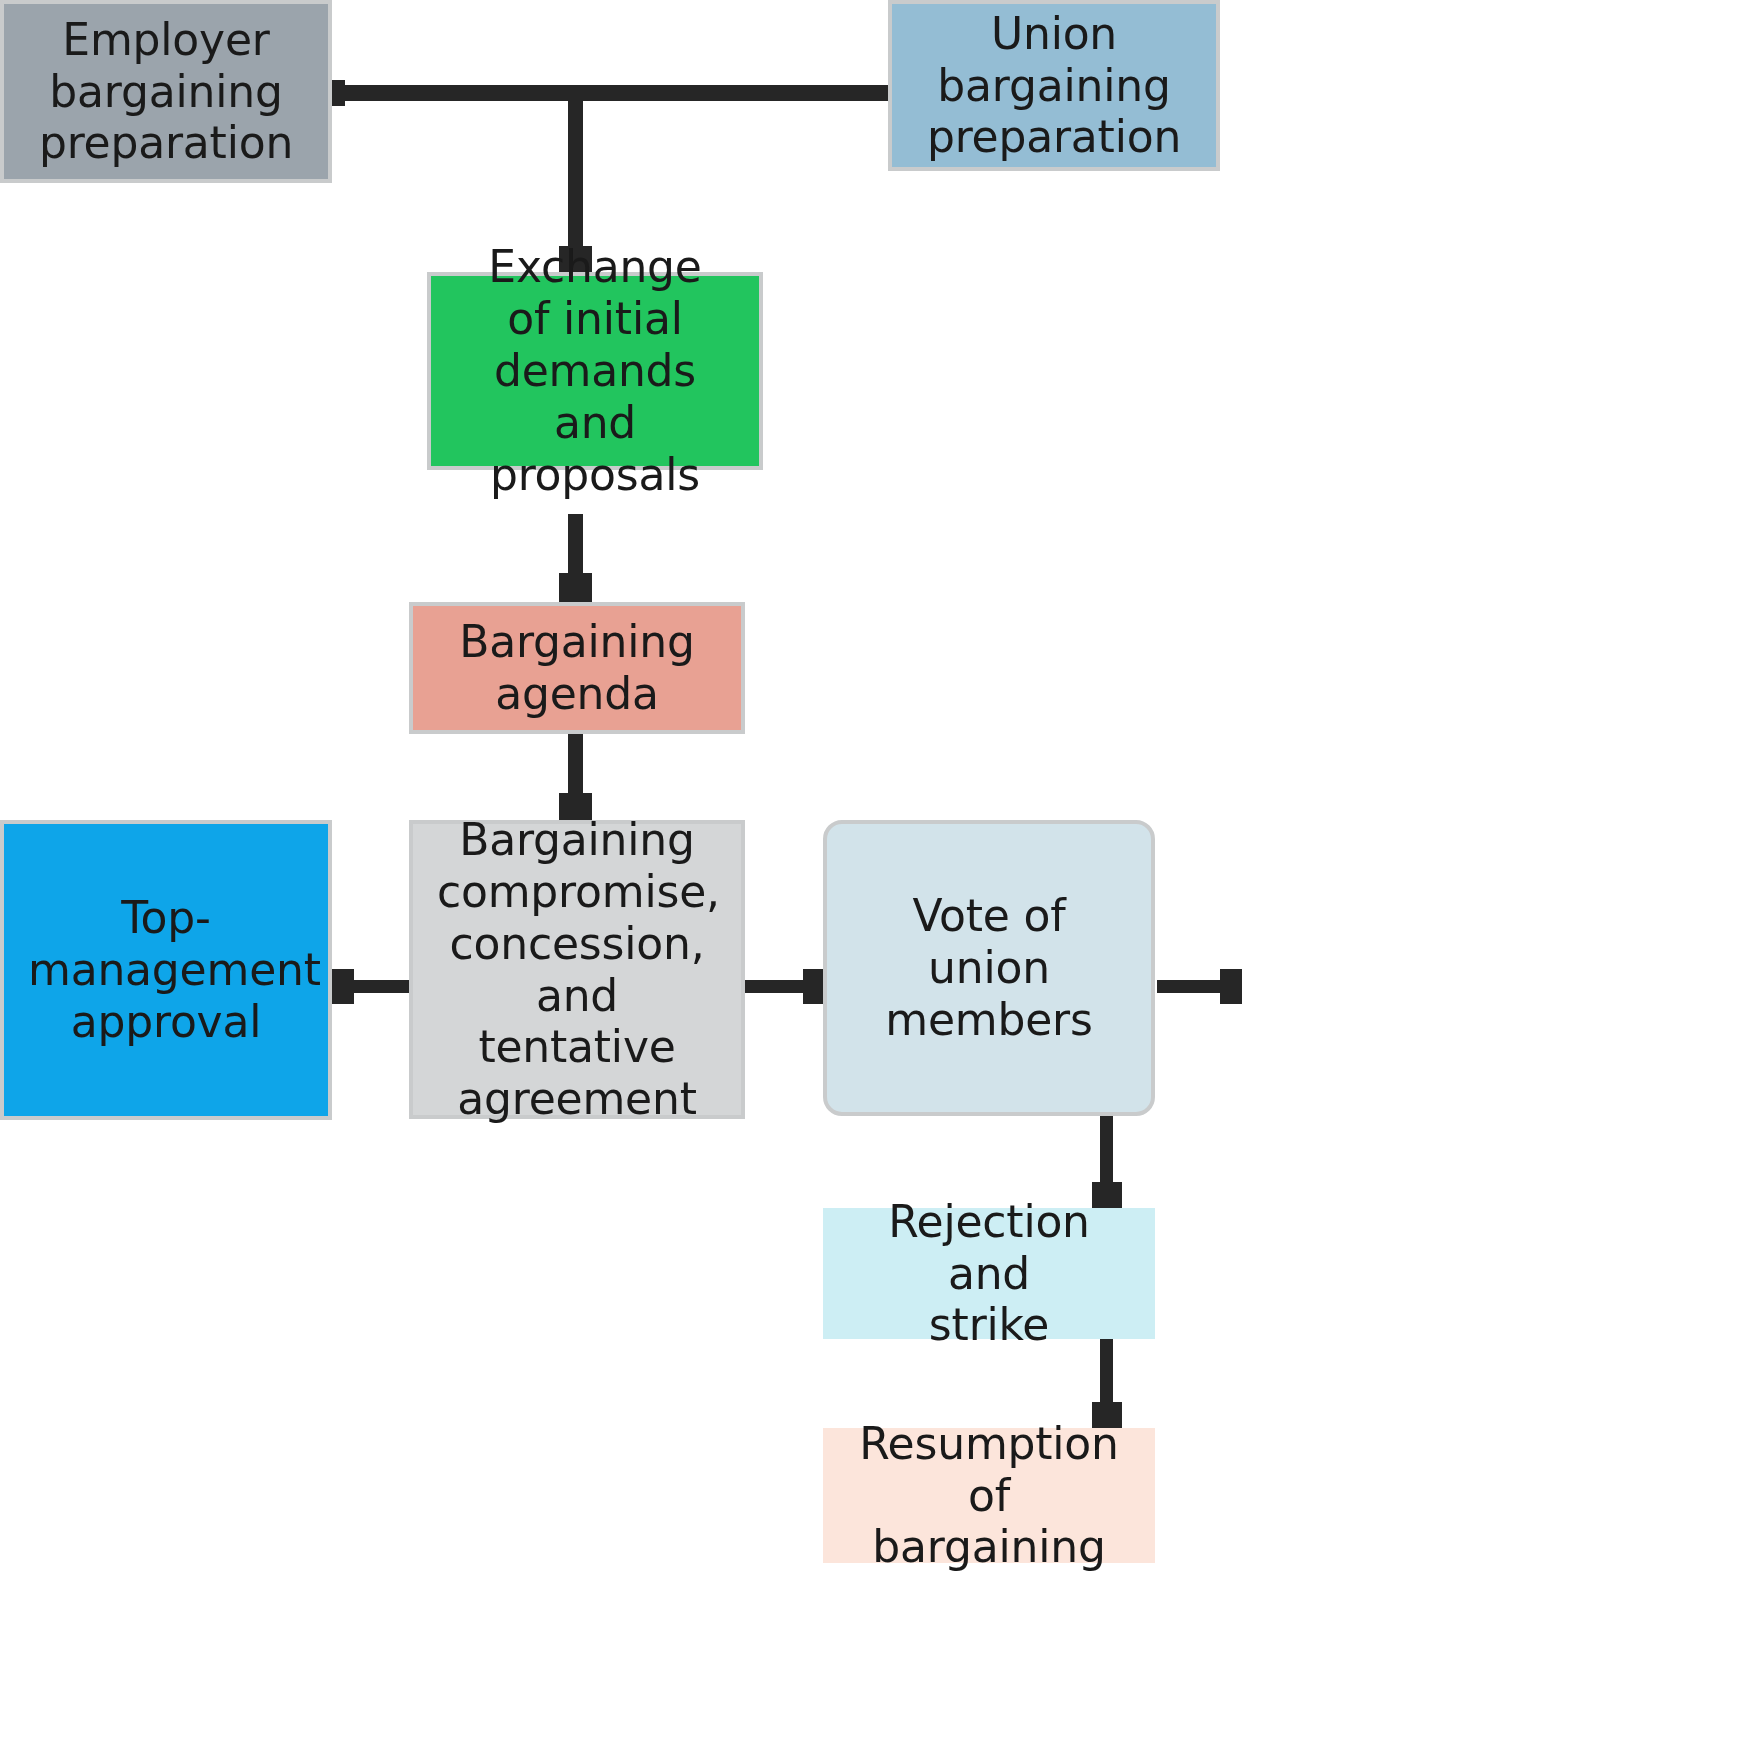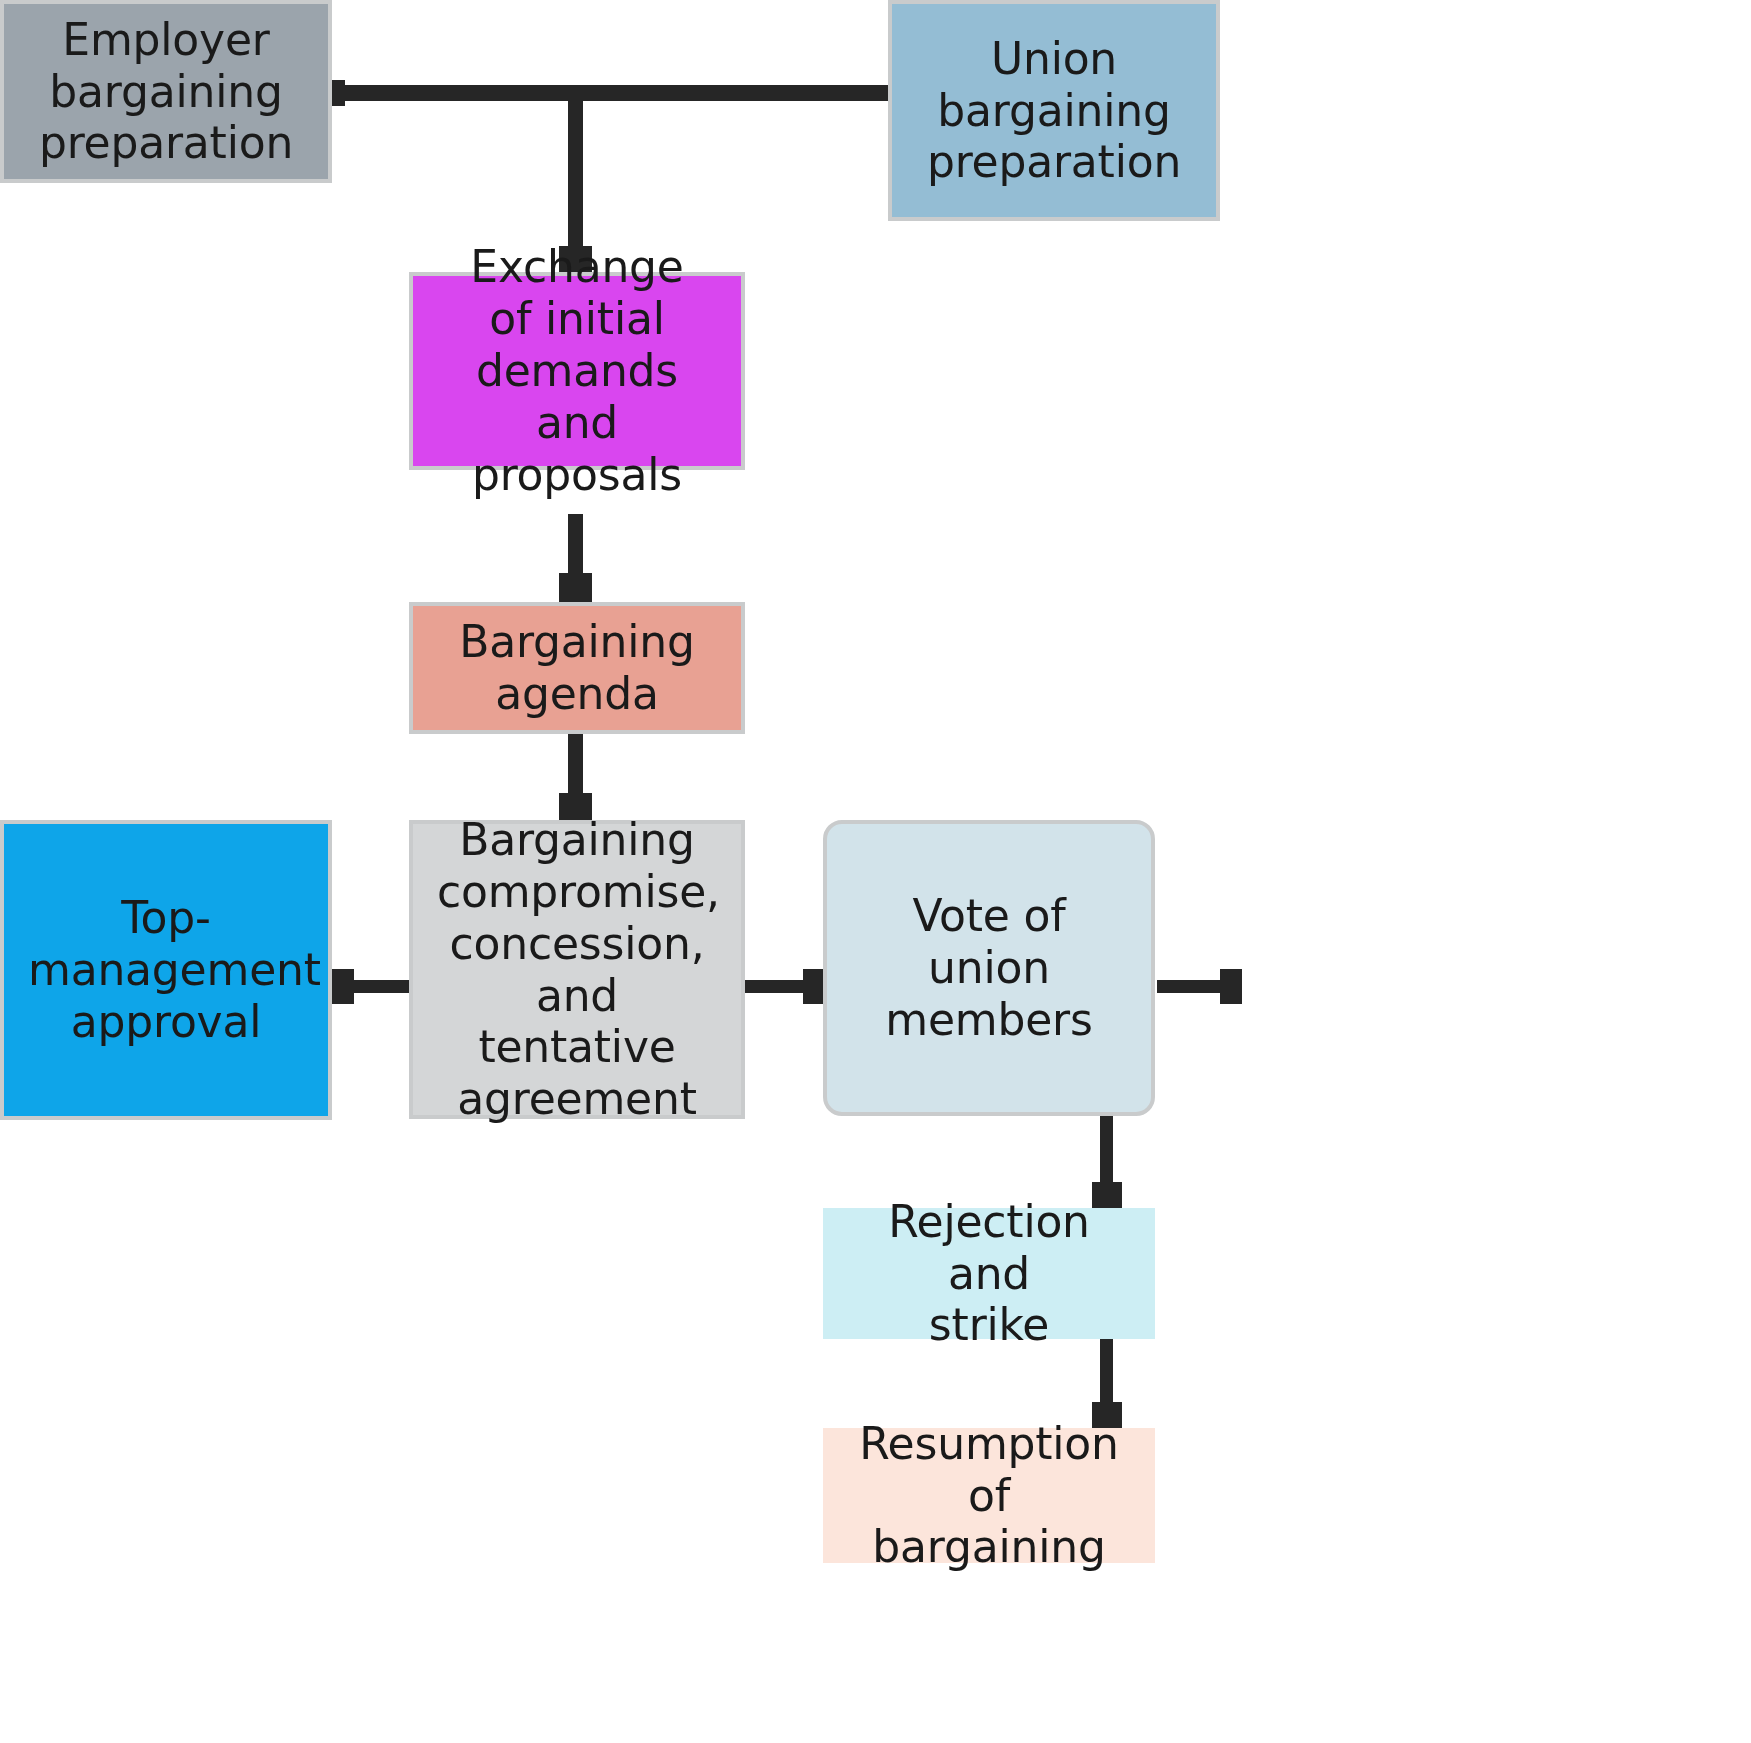--- a/index.html
+++ b/index.html
@@ -81,27 +81,27 @@
 
   <div class="edge-v" style="left:1100px; top:1339px; width:13px; height:92px;"></div>
   <div class="arrow-sq" style="left:1092px; top:1402px; width:30px; height:27px;"></div>
 
   <div class="node cased" style="left:0px; top:0px; width:332px; height:183px; background:#9ba4ac;">
     <span class="lbl">Employer
 bargaining
 preparation</span>
   </div>
 
-  <div class="node cased" style="left:888px; top:0px; width:332px; height:221px; background:#94bdd4;">
+  <div class="node cased" style="left:888px; top:0px; width:332px; height:171px; background:#94bdd4;">
     <span class="lbl">Union
 bargaining
 preparation</span>
   </div>
 
-  <div class="node cased" style="left:409px; top:272px; width:336px; height:198px; background:#d946ef;">
+  <div class="node cased" style="left:427px; top:272px; width:336px; height:198px; background:#22c55e;">
     <span class="lbl">Exchange
 of initial
 demands and
 proposals</span>
   </div>
 
   <div class="node cased" style="left:409px; top:602px; width:336px; height:132px; background:#e8a193;">
     <span class="lbl">Bargaining
 agenda</span>
   </div>

